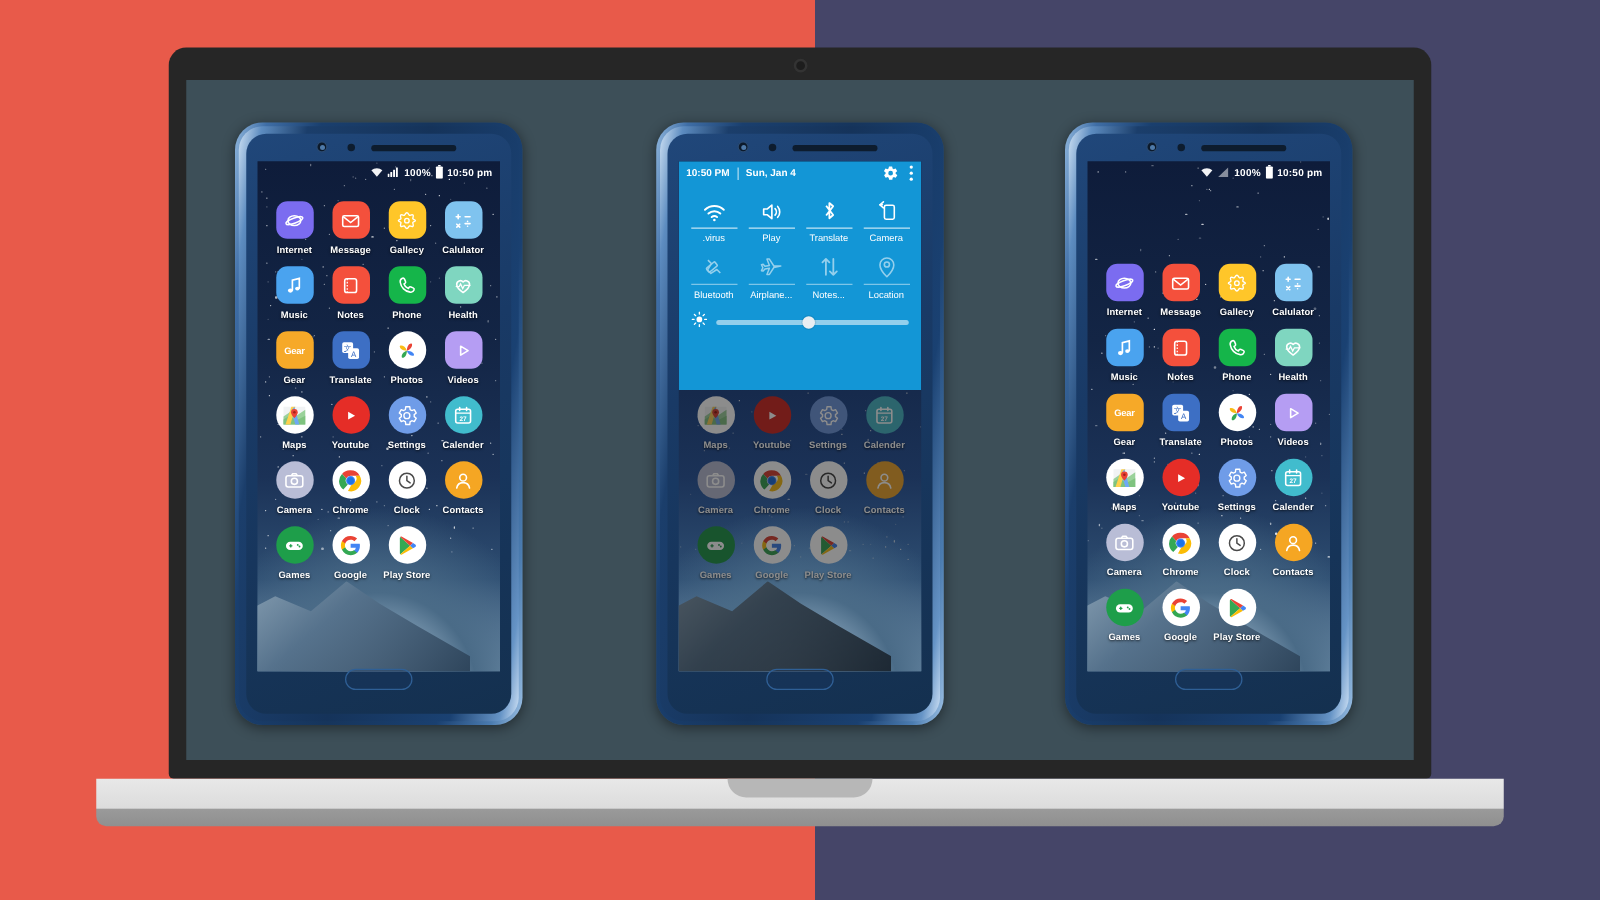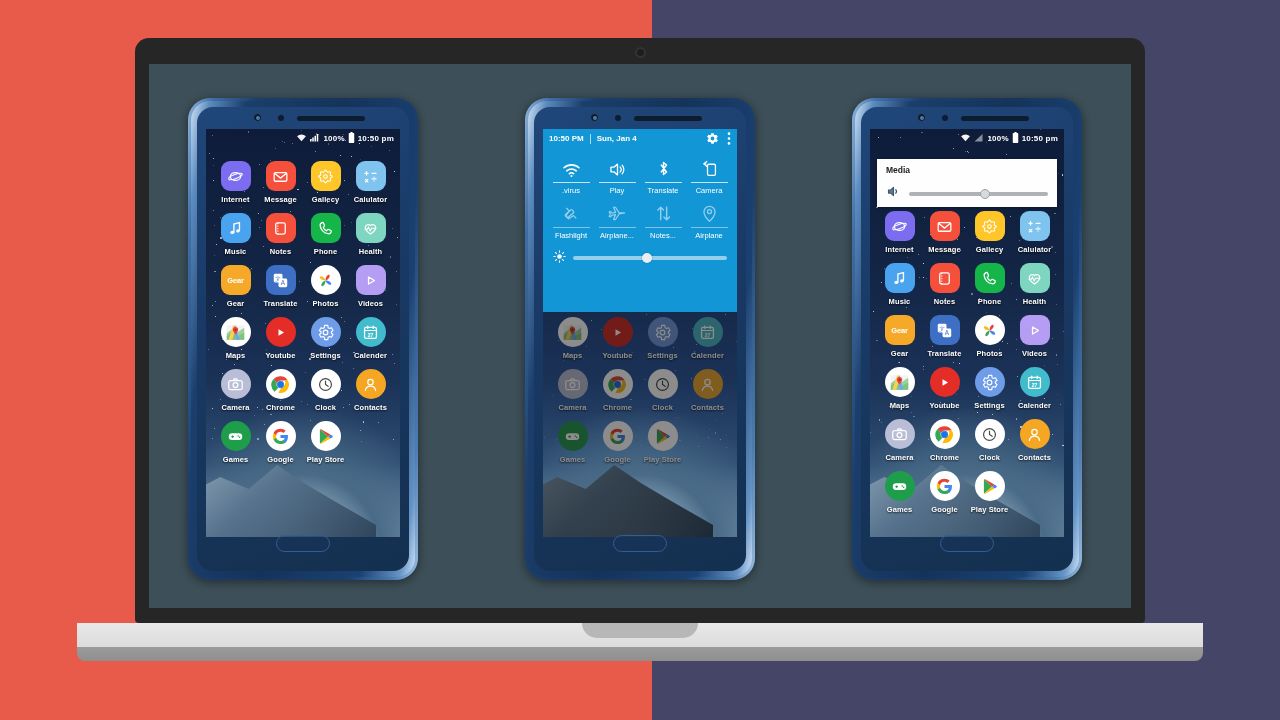--- a/index.html
+++ b/index.html
@@ -1061,21 +1061,21 @@
                   <span class="qs-label">Camera</span>
                 </div>
                 <div class="qs-tile dim">
                   <span class="qs-ico">
                     <svg width="19" height="18" viewBox="0 0 24 22" fill="none" stroke="#fff" stroke-width="1.6" stroke-linejoin="round">
                       <path d="M5.5 3.5 9 7l-4 6.5 3.5 3.5 6-4 3.5 3.5"></path>
                       <rect x="4" y="8" width="11" height="5" rx="1" transform="rotate(-40 9.5 10.5)"></rect>
                     </svg>
                   </span>
                   <span class="qs-line"></span>
-                  <span class="qs-label">Flashlight</span>
+                  <span class="qs-label">Bluetooth</span>
                 </div>
                 <div class="qs-tile dim">
                   <span class="qs-ico">
                     <svg width="19" height="18" viewBox="0 0 24 22" fill="none" stroke="#fff" stroke-width="1.5" stroke-linejoin="round">
                       <path d="M21 9.5 14 11l-4.5 7H7l2.5-6.3L5 12.6l-1.8 2-1.7-.4 1.4-3-1.4-3 1.7-.4 1.8 2 4.5-.9L7 2.5h2.5L14 9.5z"></path>
                     </svg>
                   </span>
                   <span class="qs-line"></span>
                   <span class="qs-label">Airplane...</span>
                 </div>
@@ -1090,21 +1090,21 @@
                   <span class="qs-label">Notes...</span>
                 </div>
                 <div class="qs-tile dim">
                   <span class="qs-ico">
                     <svg width="17" height="19" viewBox="0 0 20 24" fill="none" stroke="#fff" stroke-width="1.6" stroke-linejoin="round">
                       <path d="M10 22s7-7 7-12A7 7 0 1 0 3 10c0 5 7 12 7 12z"></path>
                       <circle cx="10" cy="9.6" r="2.6"></circle>
                     </svg>
                   </span>
                   <span class="qs-line"></span>
-                  <span class="qs-label">Airplane</span>
+                  <span class="qs-label">Location</span>
                 </div>
               </div>
             <div class="qs-bright">
               <span>
                 <svg width="13" height="13" viewBox="0 0 24 24" fill="#fff">
                     <circle cx="12" cy="12" r="4.2"></circle>
                     <g stroke="#fff" stroke-width="2" stroke-linecap="round">
                       <path d="M12 1.5v2.6M12 19.9v2.6M1.5 12h2.6M19.9 12h2.6M4.6 4.6l1.9 1.9M17.5 17.5l1.9 1.9M19.4 4.6l-1.9 1.9M6.5 17.5l-1.9 1.9"></path>
                     </g>
                   </svg>
@@ -1529,34 +1529,20 @@
                     <path d="M5.4 3.2 15.3 12 5.4 20.8c-.3-.2-.5-.6-.5-1.1V4.3c0-.5.2-.9.5-1.1z" fill="#34a853"></path>
                     <path d="M5.4 3.2 15.3 12l2.9-2.6-11.2-6.3c-.6-.3-1.2-.3-1.6.1z" fill="#ea4335"></path>
                     <path d="M5.4 20.8 15.3 12l2.9 2.6-11.2 6.3c-.6.3-1.2.3-1.6-.1z" fill="#fbbc05"></path>
                     <path d="M18.2 9.4 15.3 12l2.9 2.6 2.3-1.3c.9-.5.9-2 0-2.5z" fill="#4285f4"></path>
                   </svg>
                 </div>
                 <div class="app-label">Play Store</div>
               </div>
             </div>
 
-          <div id="media-panel">
-            <div id="media-title">Media</div>
-            <div id="media-row">
-              <span>
-                <svg width="15" height="15" viewBox="0 0 24 24" fill="none" stroke="#3b5570" stroke-width="1.8" stroke-linejoin="round">
-                  <path d="M4 9.5h3.5L12 5.5v13L7.5 14.5H4z" fill="#5c7a99" stroke="#3b5570"></path>
-                  <path d="M15.5 9.2a4 4 0 0 1 0 5.6" stroke-linecap="round"></path>
-                </svg>
-              </span>
-              <span id="media-track">
-                <span id="media-knob" style="left: calc(55% - 5px);"></span>
-              </span>
-            </div>
-          </div>
         </div>
         <div class="chin">
           <div class="homebtn"></div>
         </div>
       </div>
     </div>
   </div>
 </div>
 
 </body></html>

